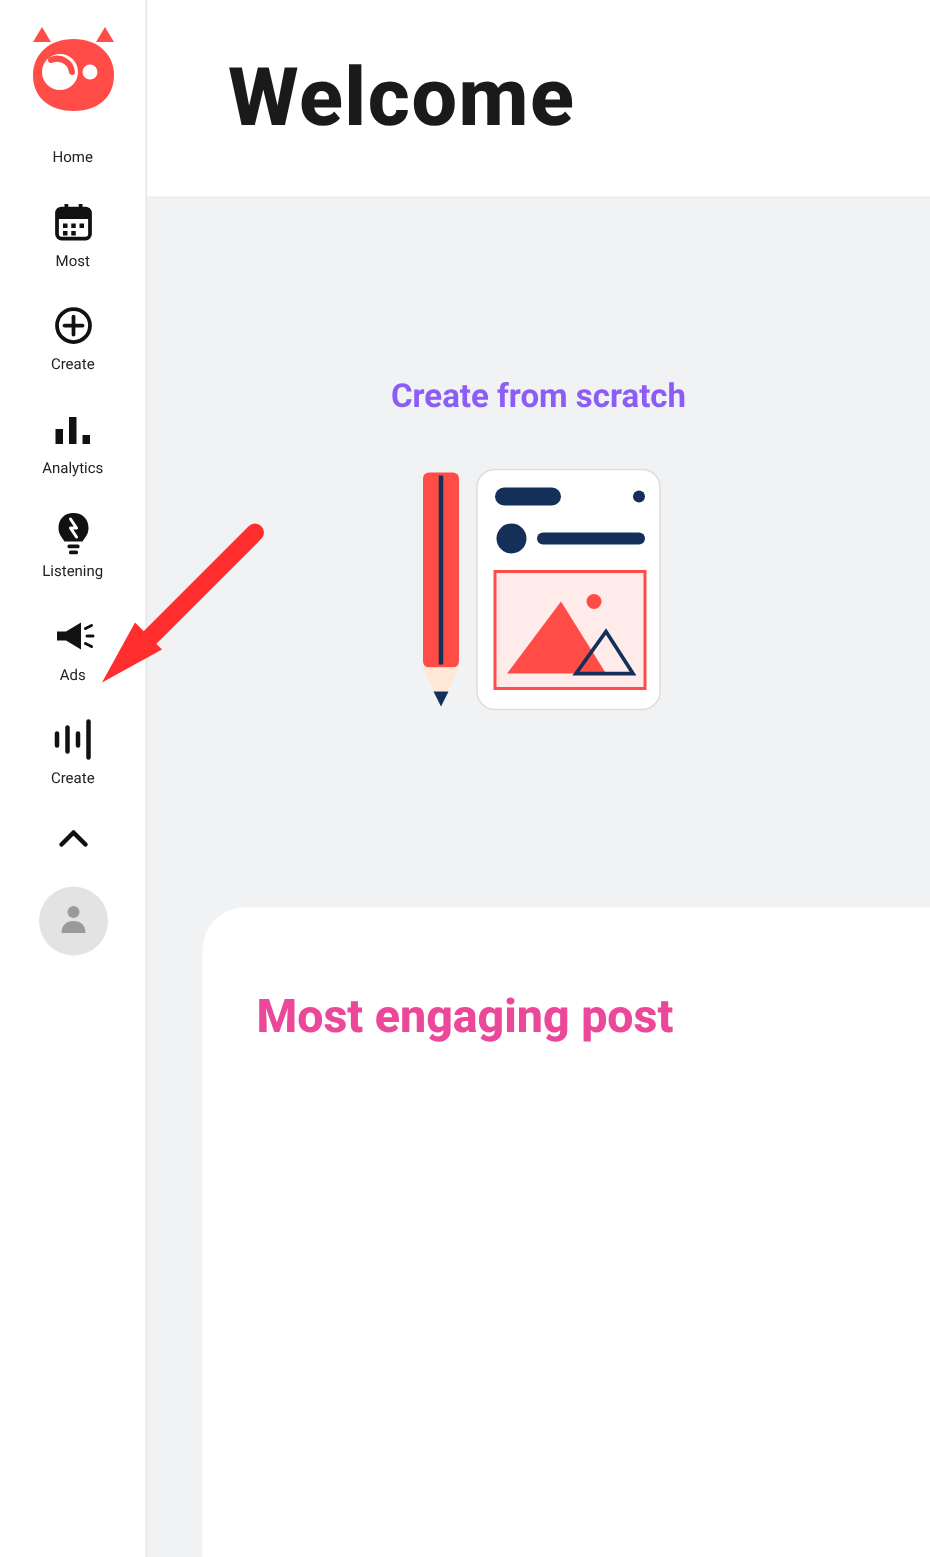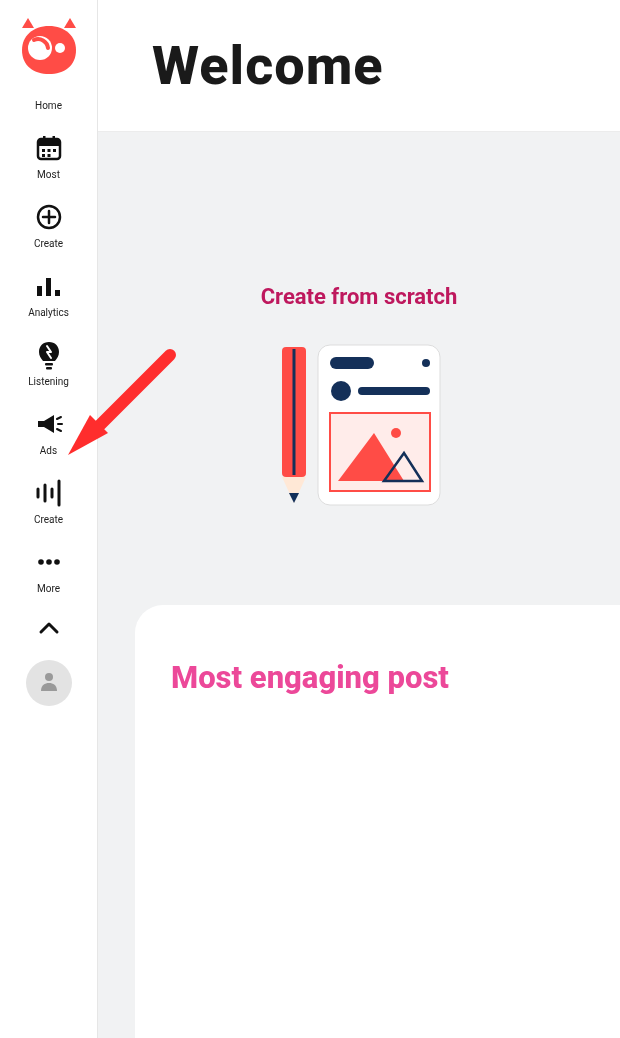--- a/index.html
+++ b/index.html
@@ -94,23 +94,22 @@
       bottom: 0;
       background: #f1f2f3;
       display:flex;
       flex-direction:column;
       align-items:center;
       padding-top: 120px;
     }
     .create-heading {
       font-size: 22px;
       font-weight: 700;
-      color: #be185d;
+      color: #8b5cf6;
       margin-bottom: 32px;
-      margin-top: 32px;
     }
     .illustration {
       width: 170px;
       height: 170px;
       position: relative;
     }
     .card-panel {
       position:absolute;
       left:135px;
       top:605px;
@@ -220,30 +219,20 @@
       <svg width="30" height="28" viewBox="0 0 30 28">
         <line x1="4" y1="10" x2="4" y2="18" stroke="#111" stroke-width="3" stroke-linecap="round"></line>
         <line x1="11" y1="6" x2="11" y2="22" stroke="#111" stroke-width="3" stroke-linecap="round"></line>
         <line x1="18" y1="10" x2="18" y2="18" stroke="#111" stroke-width="3" stroke-linecap="round"></line>
         <line x1="25" y1="2" x2="25" y2="26" stroke="#111" stroke-width="3" stroke-linecap="round"></line>
       </svg>
     </div>
     <span class="sidebar-label">Create</span>
   </div>
 
-  <div class="sidebar-item">
-    <div class="icon-slot">
-      <svg width="28" height="10" viewBox="0 0 28 10">
-        <circle cx="6" cy="5" r="2.8" fill="#111"></circle>
-        <circle cx="14" cy="5" r="2.8" fill="#111"></circle>
-        <circle cx="22" cy="5" r="2.8" fill="#111"></circle>
-      </svg>
-    </div>
-    <span class="sidebar-label">More</span>
-  </div>
 
   <div class="collapse">
     <span>
       <svg width="24" height="16" viewBox="0 0 24 16">
         <polyline points="4,12 12,4 20,12" fill="none" stroke="#111" stroke-width="3" stroke-linecap="round" stroke-linejoin="round"></polyline>
       </svg>
     </span>
   </div>
 
   <div class="avatar">

